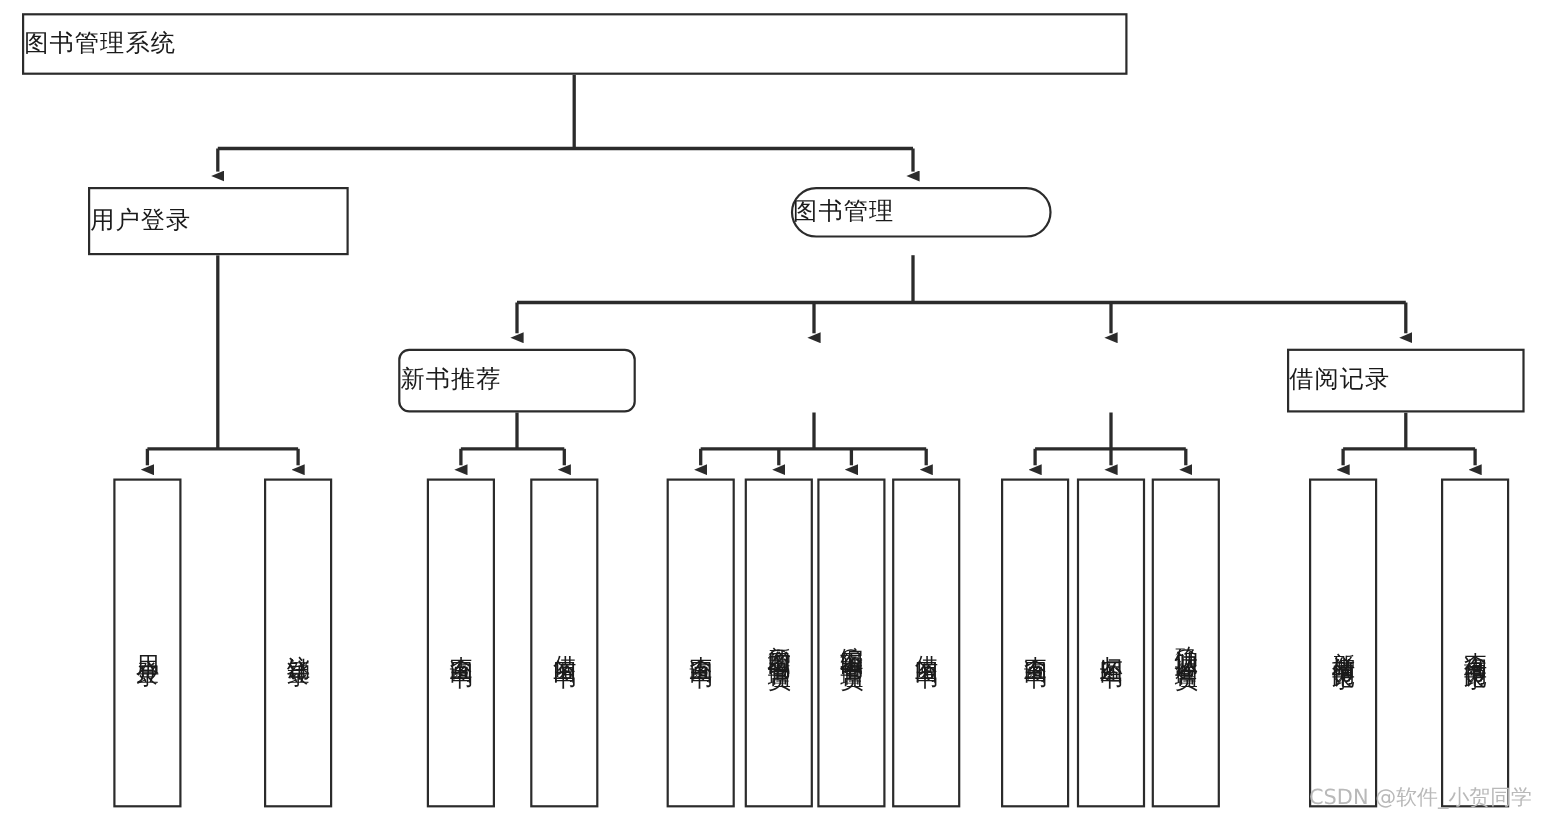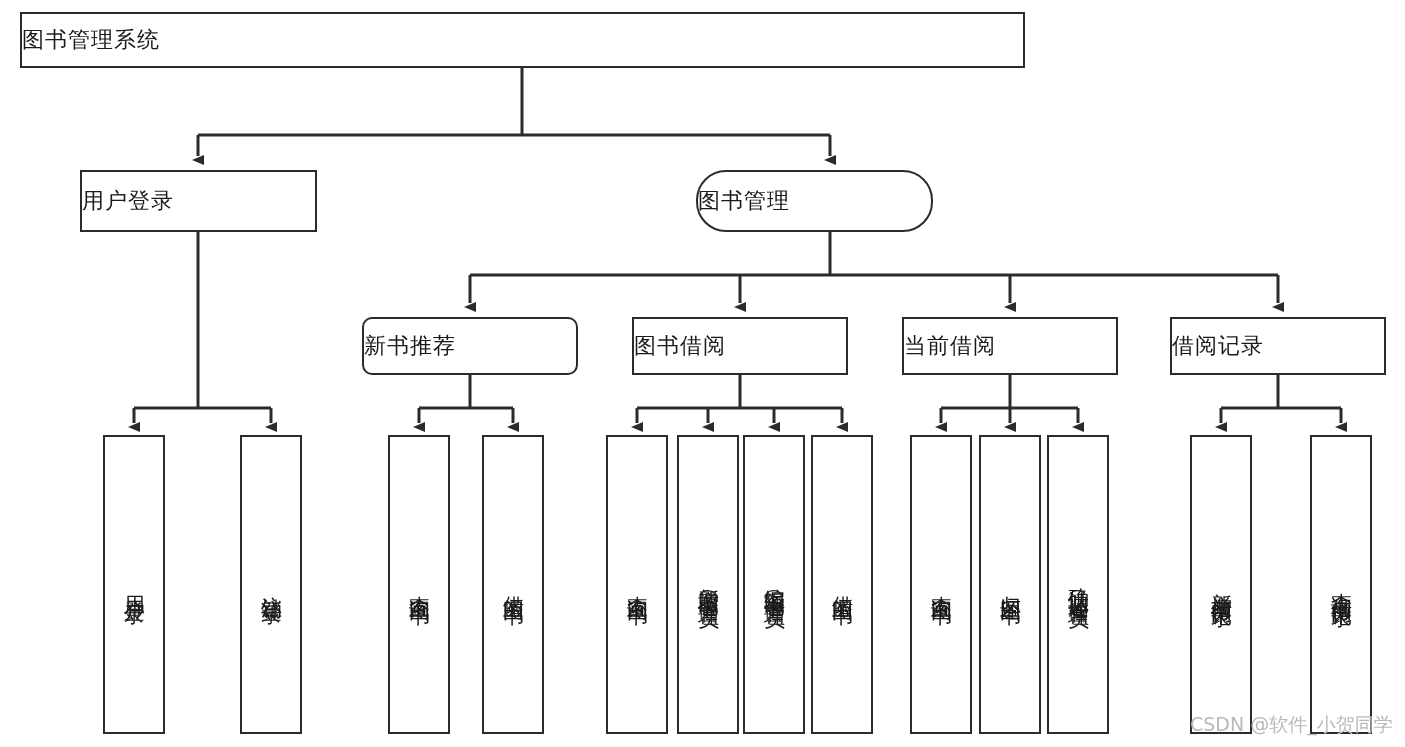--- a/index.html
+++ b/index.html
@@ -123,32 +123,26 @@
     </g>
   </svg>
 
   <div class="node h" style="left:20px; top:12px; width:1005px; height:56px;">
     <span class="lbl">图书管理系统</span>
   </div>
 
   <div class="node h" style="left:80px; top:170px; width:237px; height:62px;">
     <span class="lbl">用户登录</span>
   </div>
-  <div class="node h" style="left:696px; top:170px; width:237px; height:62px;border-radius:30px;">
+  <div class="node h" style="left:719px; top:170px; width:237px; height:46px;border-radius:30px;">
     <span class="lbl">图书管理</span>
   </div>
 
   <div class="node h" style="left:362px; top:317px; width:216px; height:58px;border-radius:10px;">
     <span class="lbl">新书推荐</span>
-  </div>
-  <div class="node h" style="left:632px; top:317px; width:216px; height:58px;">
-    <span class="lbl">图书借阅</span>
-  </div>
-  <div class="node h" style="left:902px; top:317px; width:216px; height:58px;">
-    <span class="lbl">当前借阅</span>
   </div>
   <div class="node h" style="left:1170px; top:317px; width:216px; height:58px;">
     <span class="lbl">借阅记录</span>
   </div>
 
   <div class="node v" style="left:103px; top:435px; width:62px; height:299px;">
     <span class="lbl">用户登录</span>
   </div>
   <div class="node v" style="left:240px; top:435px; width:62px; height:299px;">
     <span class="lbl">注销登录</span>

